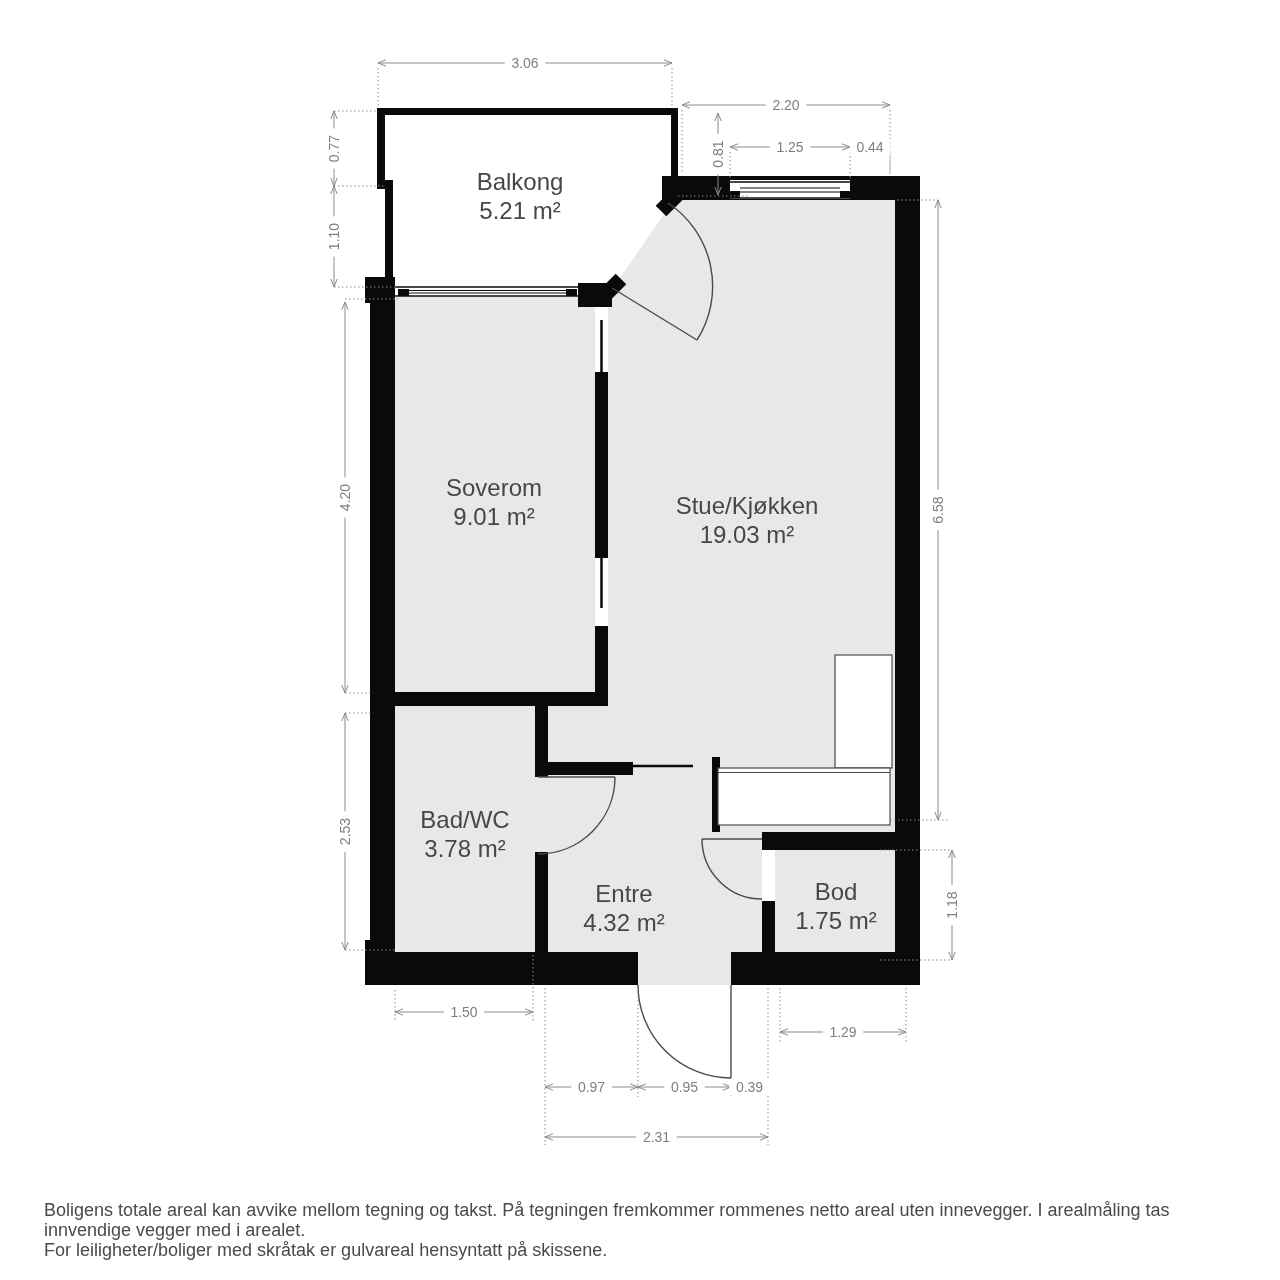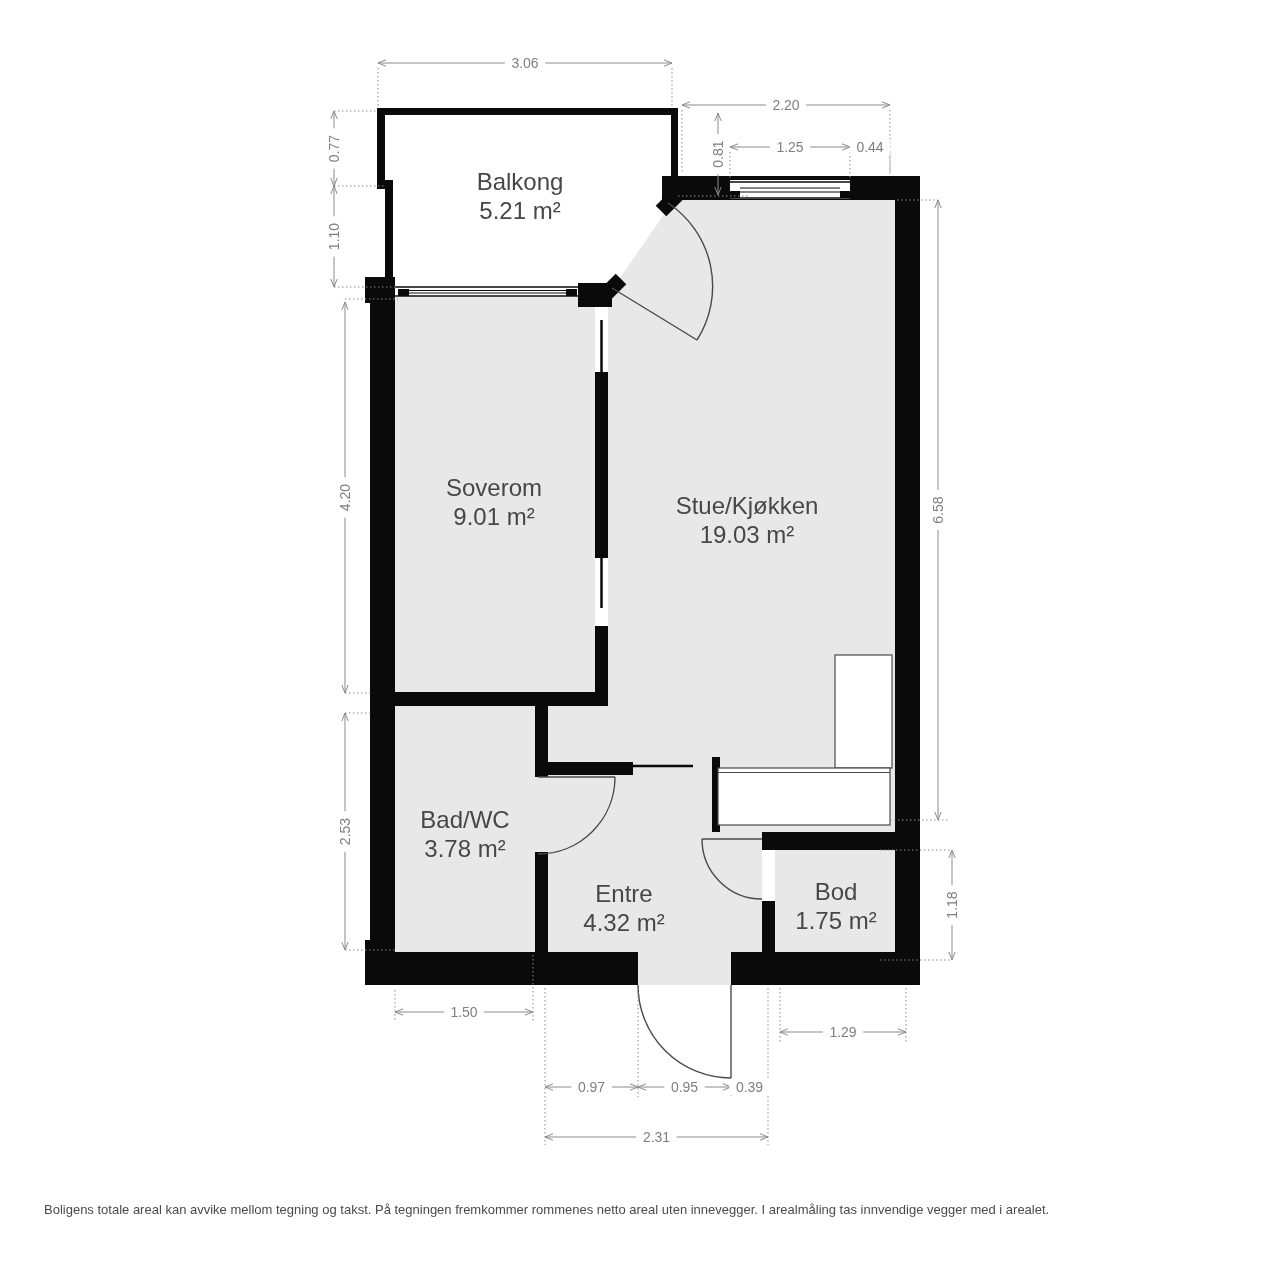--- a/index.html
+++ b/index.html
@@ -3,21 +3,21 @@
 <meta charset="utf-8">
 <style>
   html,body{margin:0;padding:0;background:#ffffff;}
   .stage{position:relative;width:1280px;height:1280px;background:#fff;overflow:hidden;
          font-family:"Liberation Sans", sans-serif;}
   svg{position:absolute;left:0;top:0;}
   .room-name{font-size:24px;fill:var(--label);}
   .room-area{font-size:24px;fill:var(--label);}
   .dim-text{font-size:14px;fill:var(--dimtext);}
   .footer{position:absolute;left:44px;top:1200px;width:1190px;
-          font-size:13px;line-height:20px;color:var(--footer);}
+          font-size:18px;line-height:20px;color:var(--footer);}
 </style>
 </head>
 <body>
 
 <div class="stage">
 
 <svg width="1280" height="1280" viewBox="0 0 1280 1280">
 
   <g>
     <rect x="395" y="296" width="200" height="396" class="floor" fill="#e8e8e8"></rect>
@@ -348,14 +348,15 @@
           <g>
             <rect x="636.3" y="1129" width="40.4" height="16" fill="#ffffff"></rect>
             <text x="656.5" y="1142" text-anchor="middle" class="dim-text">2.31</text>
           </g>
         </g>
       </g>
 </svg>
 
   <div class="footer">
     <div>Boligens totale areal kan avvike mellom tegning og takst. På tegningen fremkommer rommenes netto areal uten innevegger. I arealmåling tas innvendige vegger med i arealet.</div>
+    <div>For leiligheter/boliger med skråtak er gulvareal hensyntatt på skissene.</div>
   </div>
 </div>
 
 </body></html>

